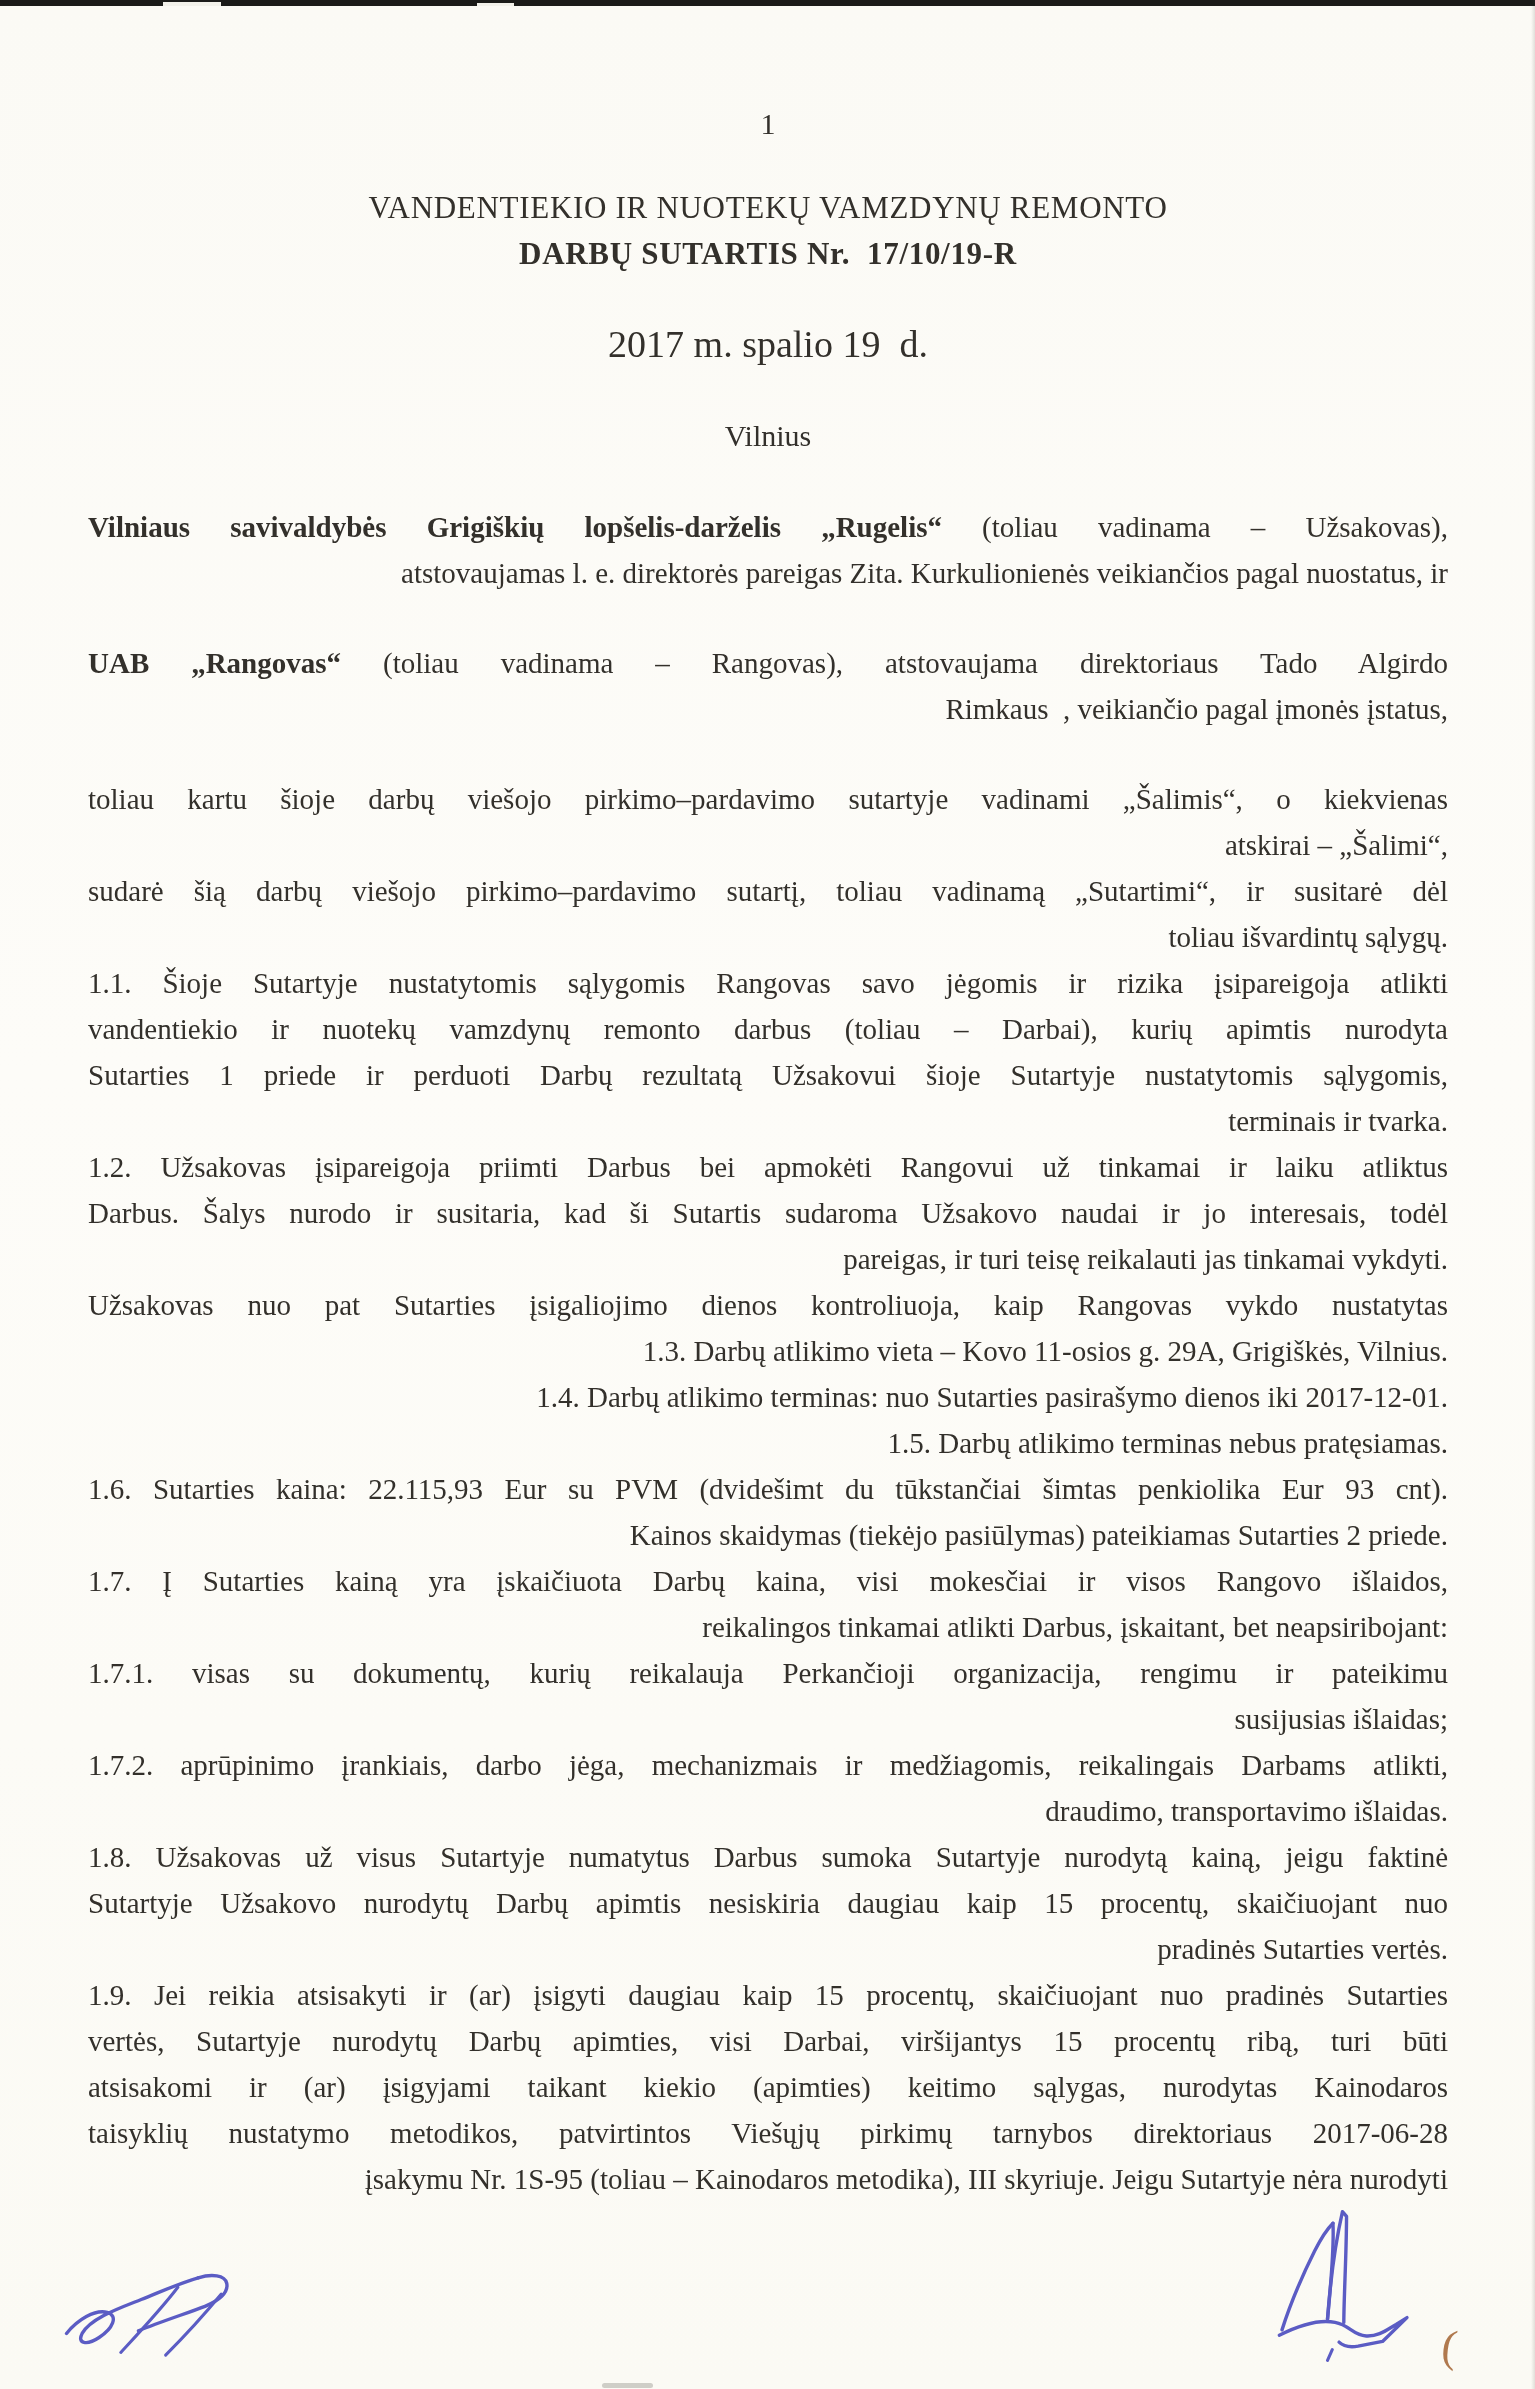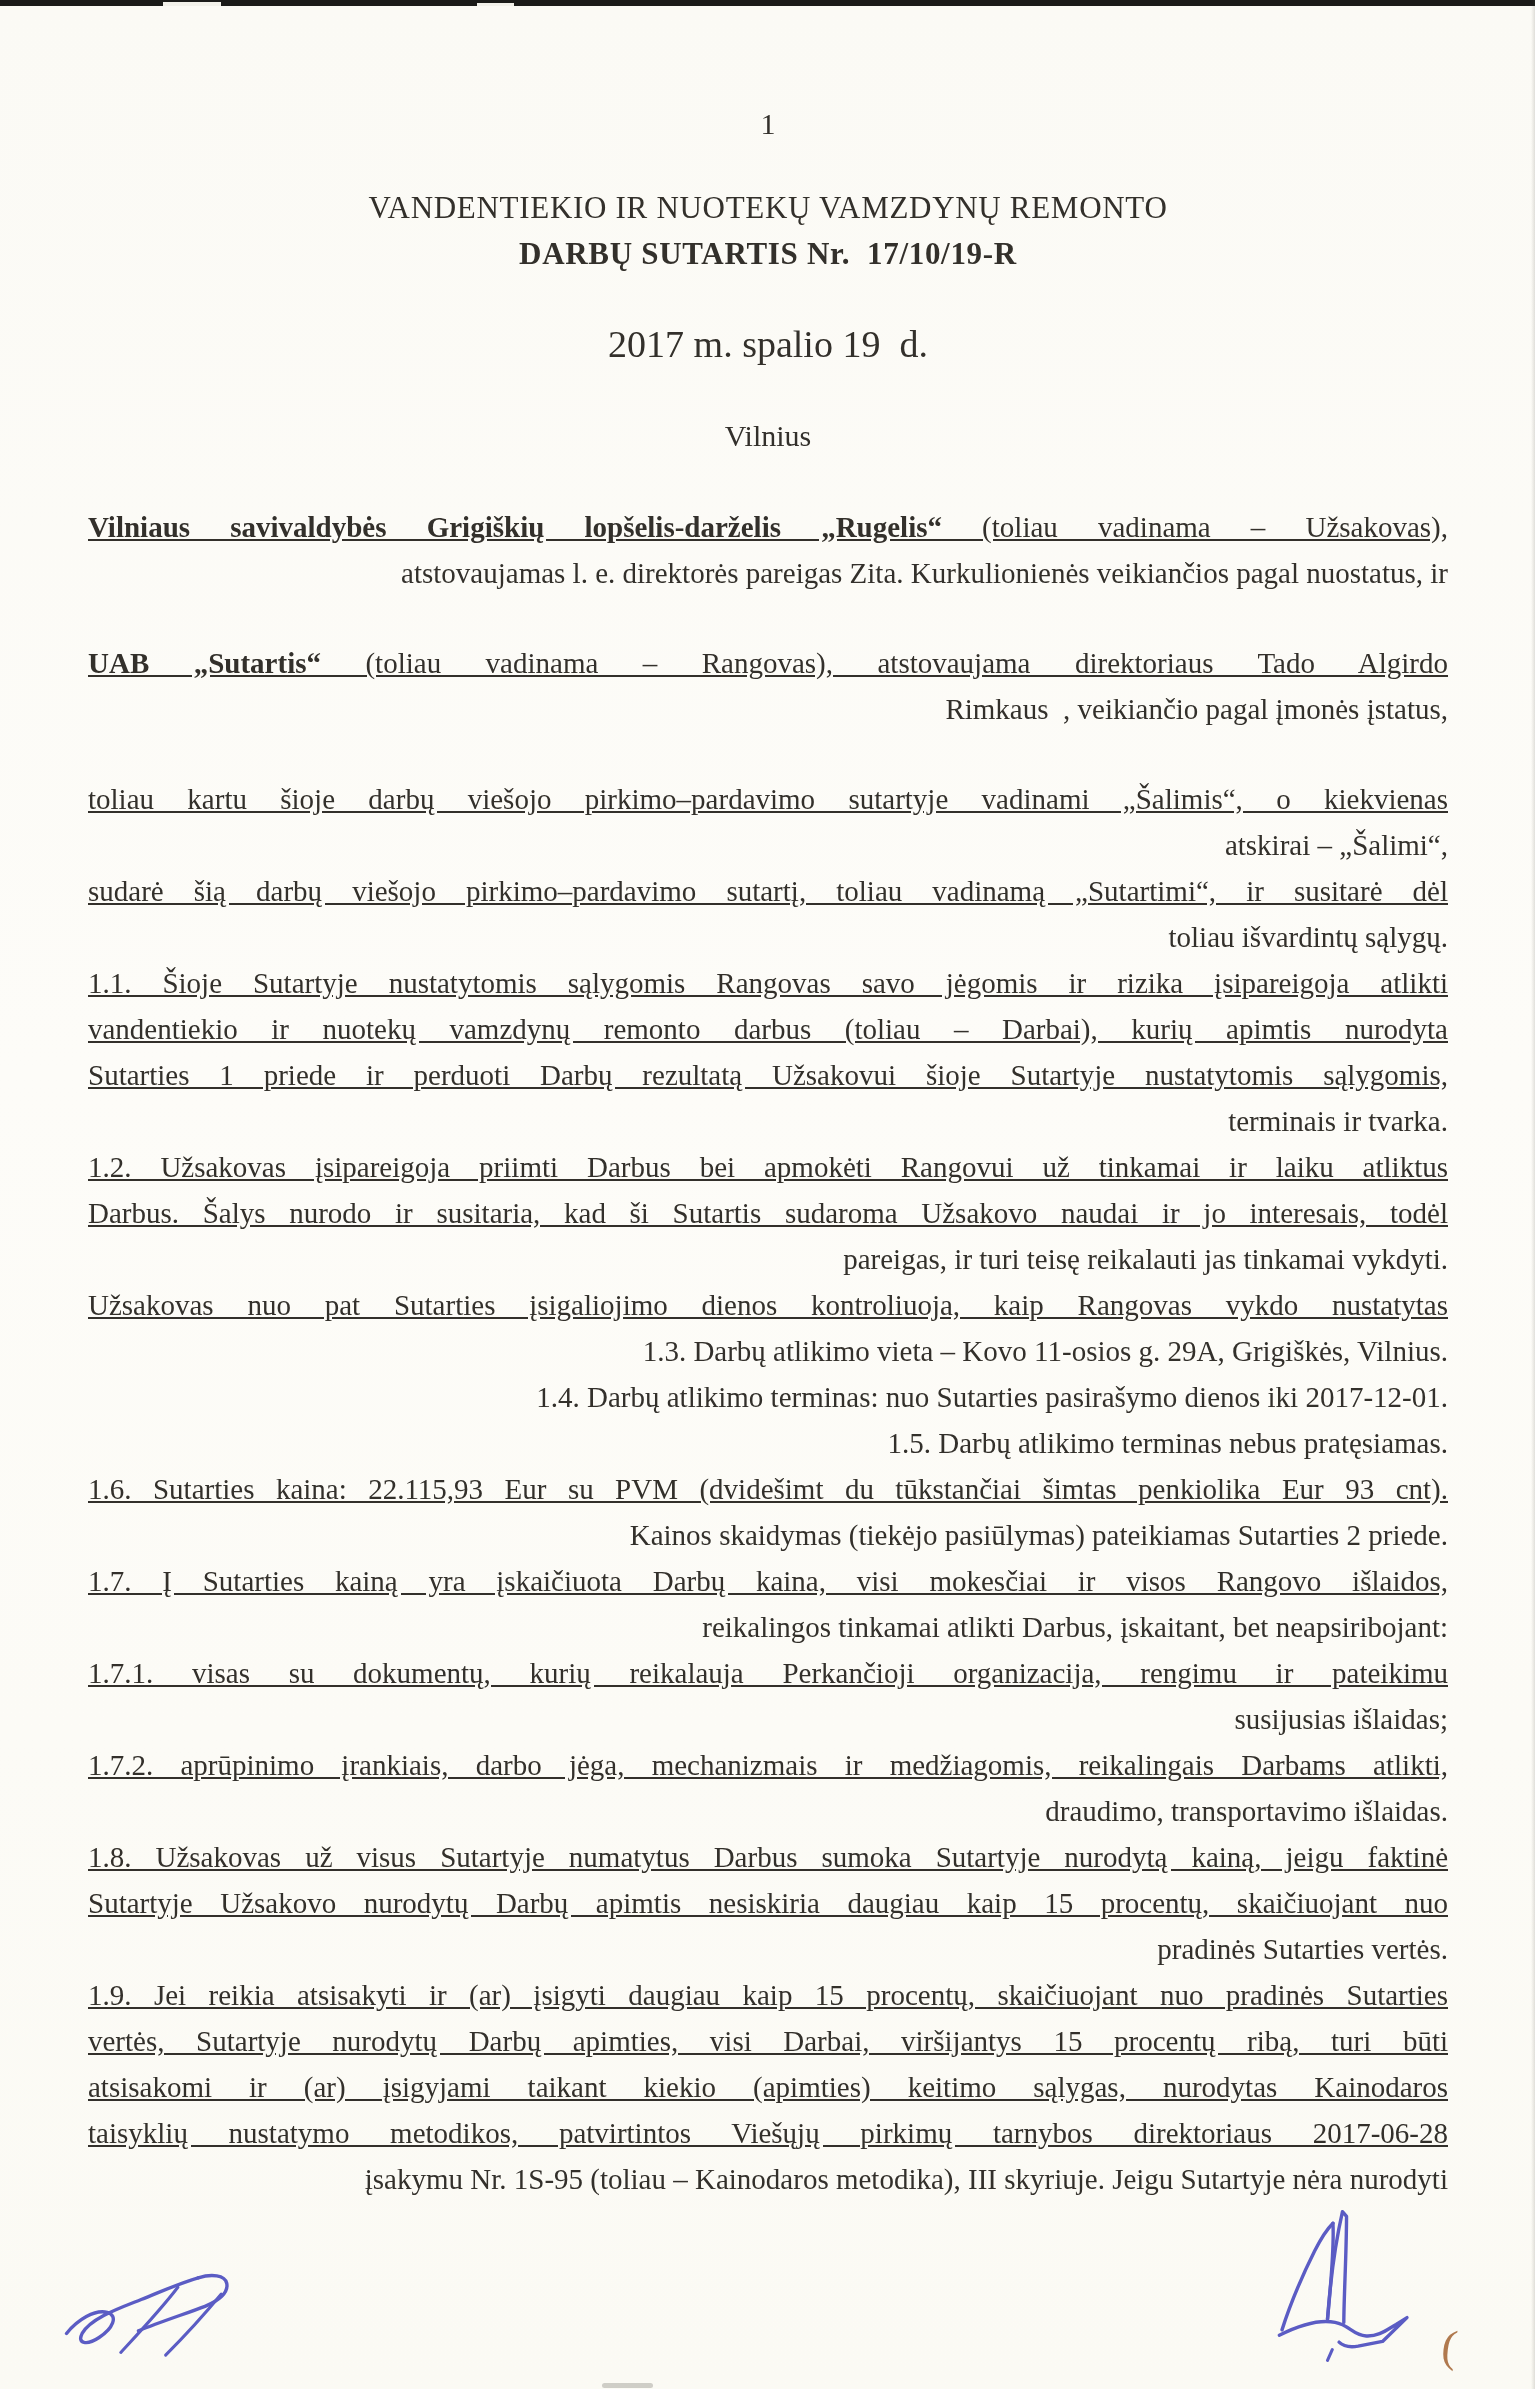--- a/index.html
+++ b/index.html
@@ -16,21 +16,21 @@
     background:var(--edge,#1b1b19);
   }
   .scan-edge .notch{position:absolute;background:#f2f1ea;}
   .scan-edge .n1{left:163px;top:2px;width:58px;height:4.1px;}
   .scan-edge .n2{left:477px;top:3.4px;width:37px;height:2.7px;}
   .content{
     position:absolute;left:88px;top:101px;width:1360px;
     font-size:29px;
   }
   .line{line-height:46px;min-height:46px;text-align:right;}
-  .just{text-align:justify;text-align-last:justify;text-decoration:underline;}
+  .just{text-align:justify;text-align-last:justify;}
   .b{font-weight:700;}
   .center{text-align:center;line-height:46px;white-space:pre-wrap;}
   .pgnum{font-size:30px;}
   .title{font-size:31px;letter-spacing:0.7px;}
   .t1{margin-top:38px;}
   .t2{font-weight:700;}
   .dateline{margin-top:44px;font-size:38px;}
   .place{font-size:30px;margin-top:46px;}
   #document-body{margin-top:45px;}
   .para{margin:0;}
@@ -69,21 +69,21 @@
     <div class="center title t1">VANDENTIEKIO IR NUOTEKŲ VAMZDYNŲ REMONTO</div>
     <div class="center title t2">DARBŲ SUTARTIS Nr.&nbsp; 17/10/19-R</div>
     <div class="center dateline">2017 m. spalio 19&nbsp; d.</div>
     <div class="center place">Vilnius</div>
     <div id="document-body">
         <div class="para">
           <div class="line just"><span class="b">Vilniaus savivaldybės Grigiškių lopšelis-darželis „Rugelis“</span><span> (toliau vadinama – Užsakovas),</span></div>
           <div class="line"><span>atstovaujamas l. e. direktorės pareigas Zita. Kurkulionienės veikiančios pagal nuostatus, ir</span></div>
         </div>
         <div class="para spaced">
-          <div class="line just"><span class="b">UAB „Sutartis“</span><span> (toliau vadinama – Rangovas), atstovaujama direktoriaus Tado Algirdo</span></div>
+          <div class="line just"><span class="b">UAB „Rangovas“</span><span> (toliau vadinama – Rangovas), atstovaujama direktoriaus Tado Algirdo</span></div>
           <div class="line"><span>Rimkaus&nbsp;&nbsp;, veikiančio pagal įmonės įstatus,</span></div>
         </div>
         <div class="para spaced">
           <div class="line just"><span>toliau kartu šioje darbų viešojo pirkimo–pardavimo sutartyje vadinami „Šalimis“, o kiekvienas</span></div>
           <div class="line"><span>atskirai – „Šalimi“,</span></div>
         </div>
         <div class="para">
           <div class="line just"><span>sudarė šią darbų viešojo pirkimo–pardavimo sutartį, toliau vadinamą „Sutartimi“, ir susitarė dėl</span></div>
           <div class="line"><span>toliau išvardintų sąlygų.</span></div>
         </div>

